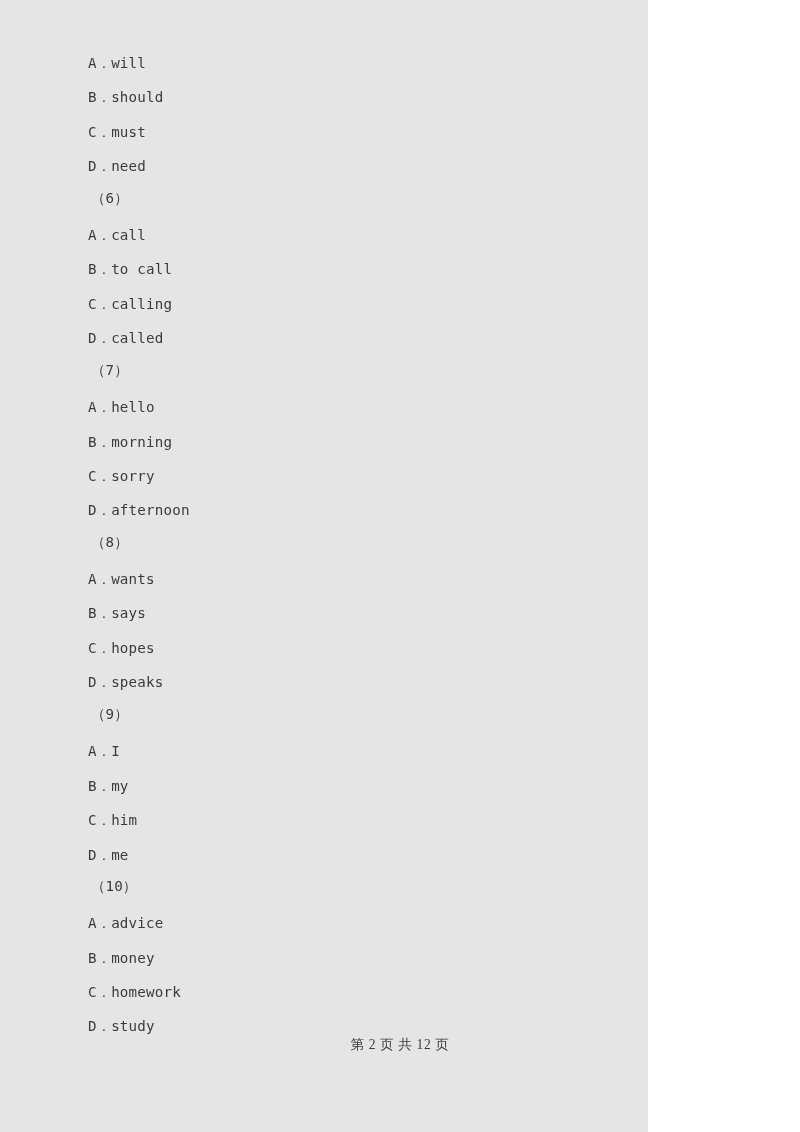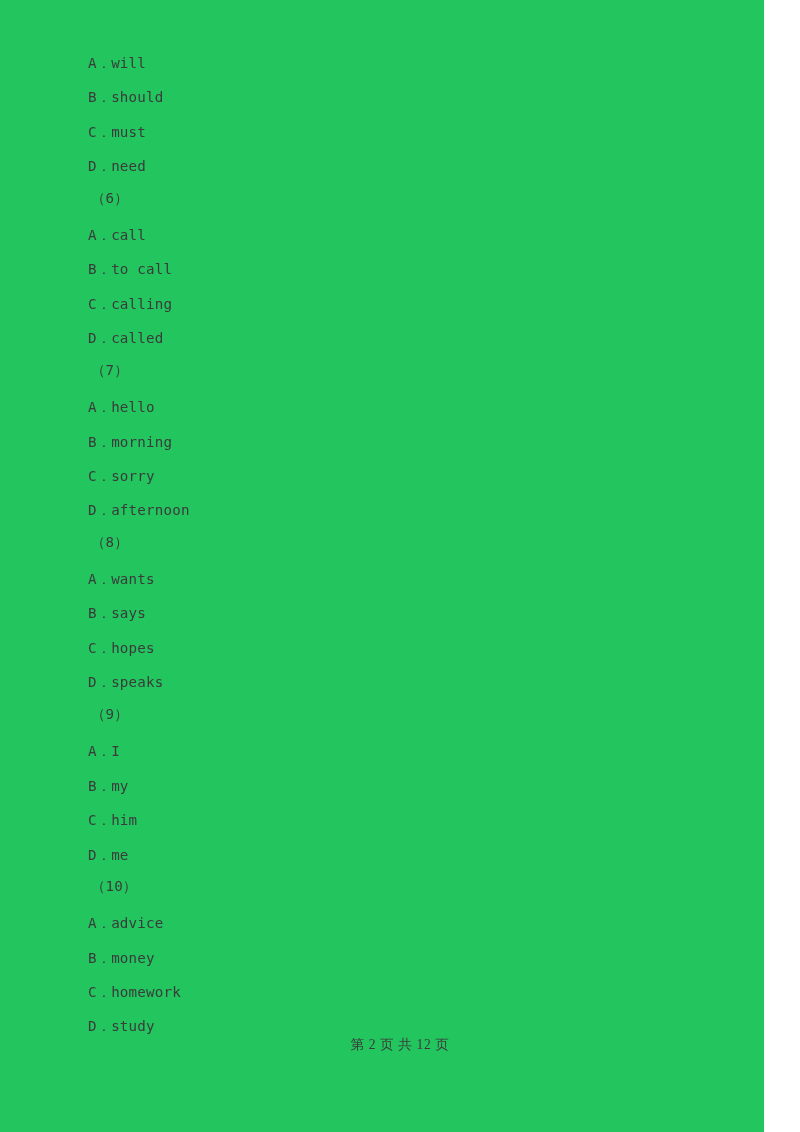--- a/index.html
+++ b/index.html
@@ -49,21 +49,21 @@
     font-size: 13.6px;
     line-height: 20px;
     white-space: pre;
     font-family: Liberation Serif, serif;
     letter-spacing: 0.6px;
   }
 </style>
 </head>
 <body>
 
-<div class="page" style="width: 764px; height: 1132px; background: #22c55e;">
+<div class="page" style="width: 648px; height: 1132px; background: #e5e5e5;">
   <div class="content" id="content-root">
       <div class="line option" style="top: 51px;">A．will</div>
       <div class="line option" style="top: 85px;">B．should</div>
       <div class="line option" style="top: 120px;">C．must</div>
       <div class="line option" style="top: 154px;">D．need</div>
       <div class="line qnum" style="top: 186px;">（6）</div>
       <div class="line option" style="top: 223px;">A．call</div>
       <div class="line option" style="top: 257px;">B．to call</div>
       <div class="line option" style="top: 292px;">C．calling</div>
       <div class="line option" style="top: 326px;">D．called</div>

